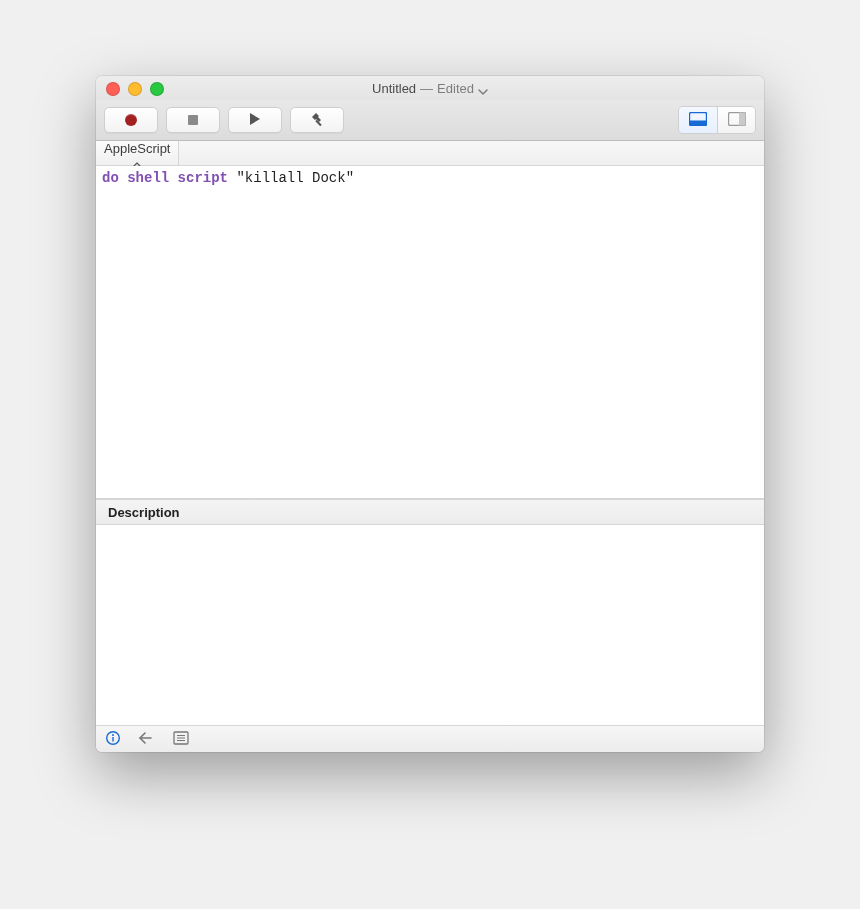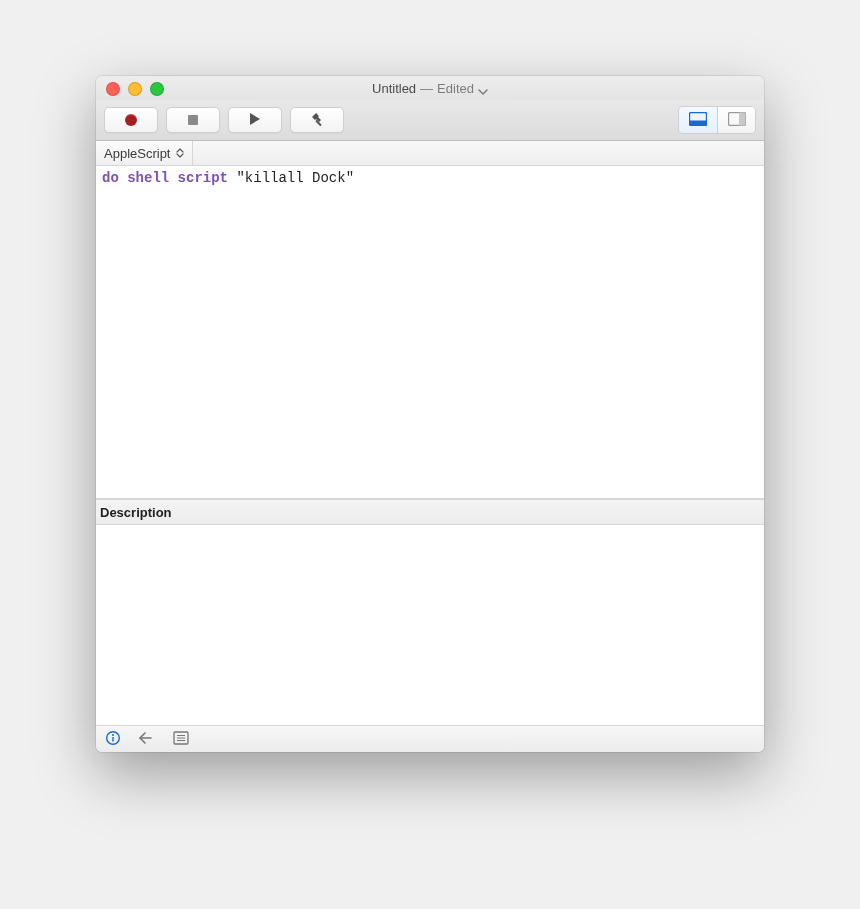--- a/index.html
+++ b/index.html
@@ -114,20 +114,21 @@
   }
   .navitem {
     display: flex;
     align-items: center;
     padding: 0 8px;
     border-right: 1px solid #d6d6d6;
     gap: 6px;
     color: #3c3c3c;
     font-size: 13px;
     background: linear-gradient(#fbfbfb,#f0f0f0);
+    flex-direction: column;
   }
   .updown { display: flex; flex-direction: column; gap: 0; line-height: 0; }
   .updown svg { display: block; }
   
   .editor {
     flex: 1;
     background: #ffffff;
     border-bottom: 1px solid #d6d6d6;
     overflow: auto;
   }
@@ -140,21 +141,21 @@
   .kw   { color: #8250b3; font-weight: bold; margin-top: 26px; }
   .str  { color: #222; }
   
   .deschdr {
     height: 24px;
     background: linear-gradient(#f4f4f4,#ececec);
     border-bottom: 1px solid #d6d6d6;
     border-top: 1px solid #d6d6d6;
     display: flex;
     align-items: center;
-    padding: 0 4px;
+    padding: 0 12px;
     font-weight: 600;
     color: #222;
   }
   .descpane {
     height: 200px;
     background: #ffffff;
     overflow: auto;
     border-bottom: 1px solid #d6d6d6;
   }
   

